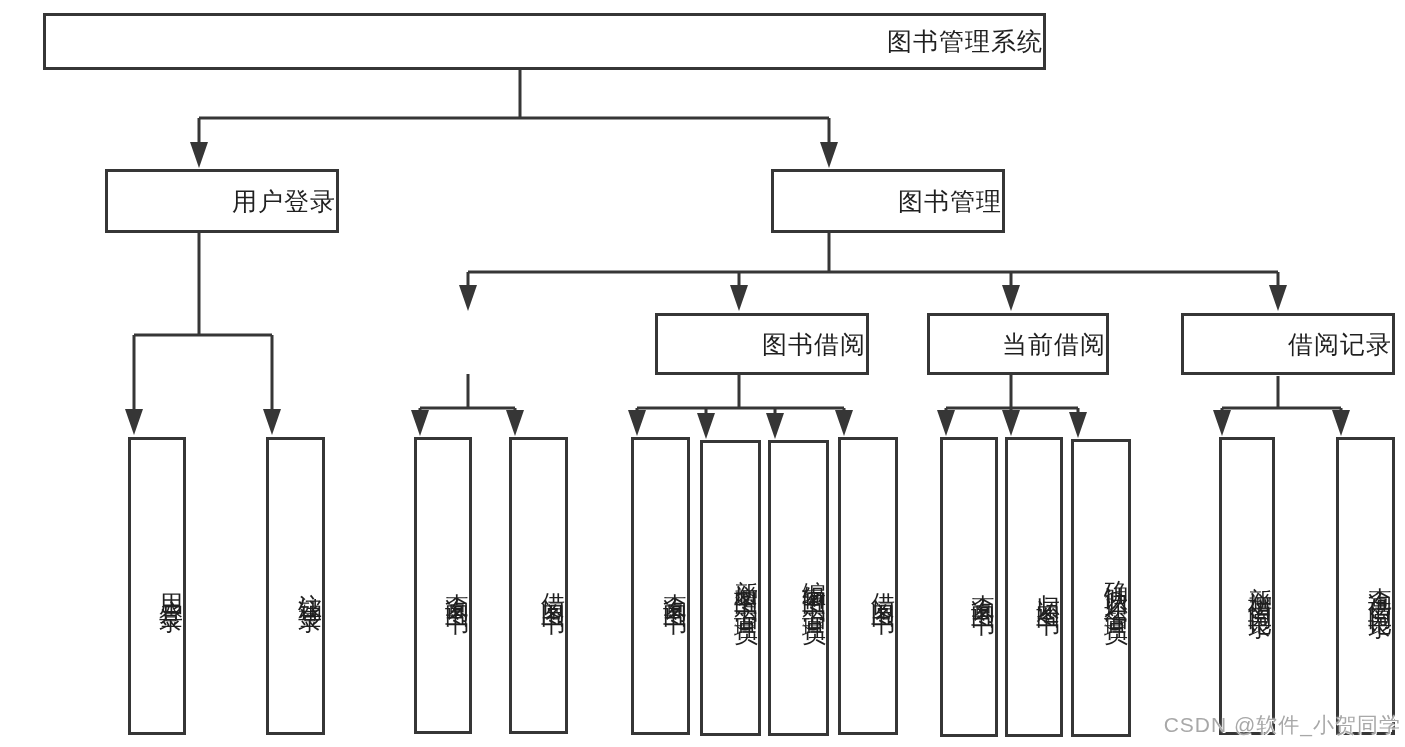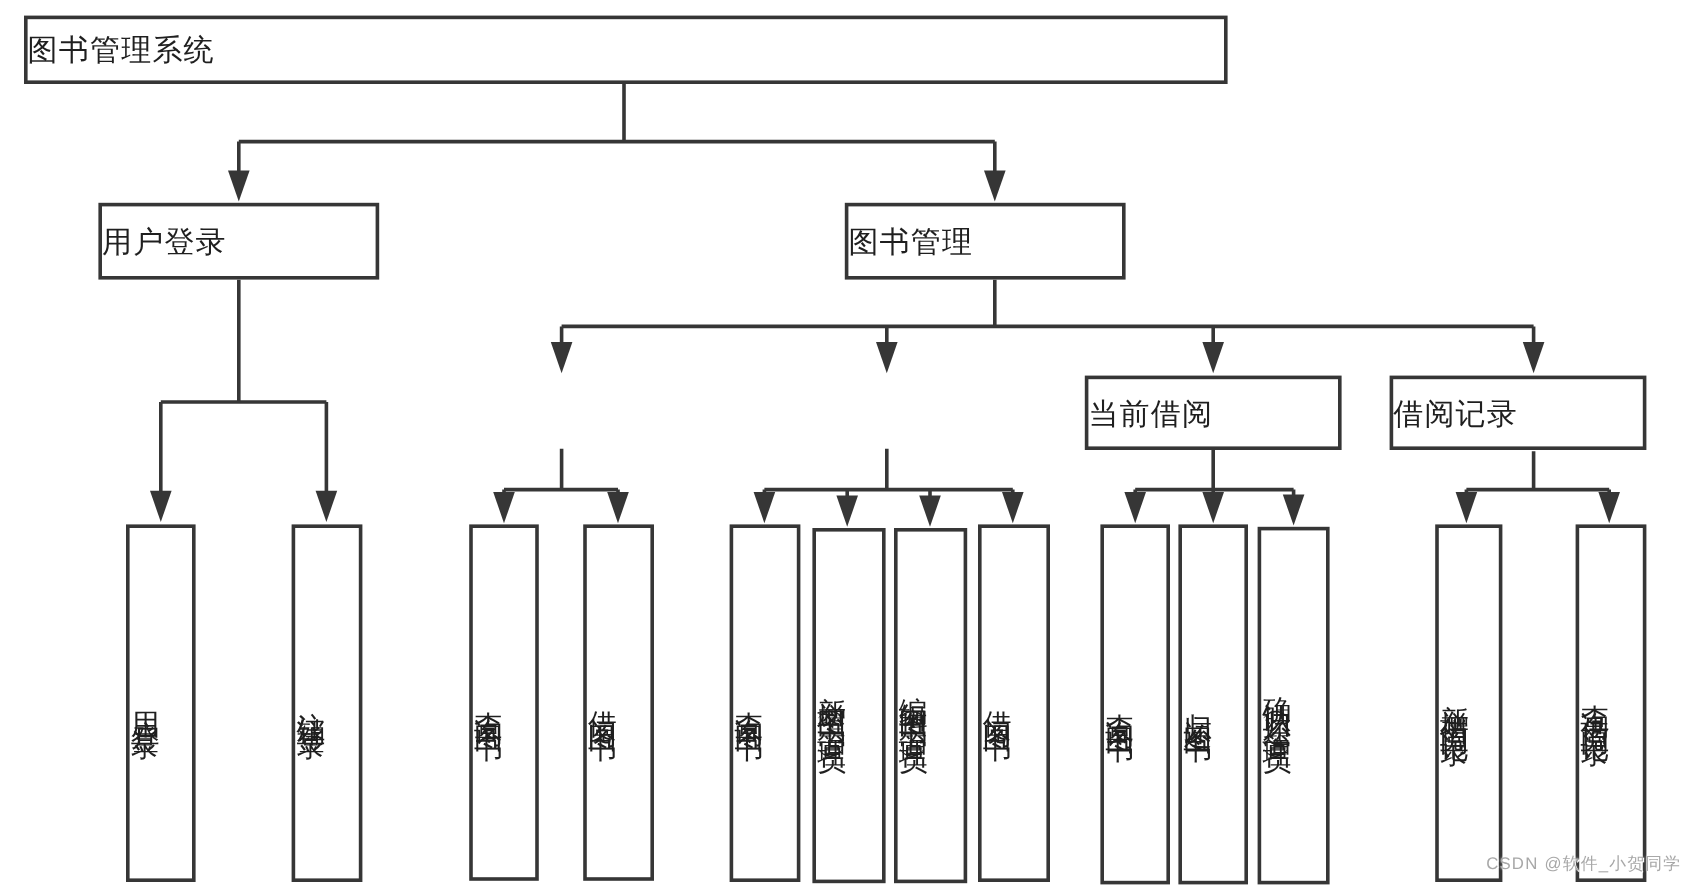--- a/index.html
+++ b/index.html
@@ -17,37 +17,38 @@
     overflow:hidden;
   }
   svg.connectors{position:absolute;left:0;top:0;}
   .connectors path{stroke:var(--line);stroke-width:3;fill:none;}
   .connectors polygon{fill:var(--line);stroke:none;}
   .box{
     position:absolute;
     box-sizing:border-box;
     border:3px solid var(--line);
     background:#fff;
-    display:flex;align-items:center;justify-content:flex-start;
+    display:flex;align-items:center;justify-content:flex-end;
     color:var(--text);
     font-size:25px;
     letter-spacing:1px;
     white-space:nowrap;
+    margin-left:23px;
   }
   .leaf{font-size:24px;}
   .leaf span{
     writing-mode:vertical-rl;
     letter-spacing:6px;
     line-height:1;
     white-space:normal;
   }
   .watermark{
     position:absolute;
     top:711px;right:4px;
-    font-size:14px;
+    font-size:21px;
     letter-spacing:1px;
     color:var(--wm);
     text-shadow:0 0 2px #fff,1px 1px 0 #fff;
     z-index:5;
   }
 </style>
 </head>
 <body>
 
 <div class="stage">
@@ -88,25 +89,28 @@
     <polygon points="1332,410 1350,410 1341,436"></polygon>
   </svg>
 
   <div class="box" style="left:20px;top:13px;width:1003px;height:57px">
     <span>图书管理系统</span>
   </div>
 
   <div class="box" style="left:82px;top:169px;width:234px;height:64px">
     <span>用户登录</span>
   </div>
-  <div class="box" style="left:704px;top:169px;width:234px;height:64px">
+  <div class="box" style="left:748px;top:169px;width:234px;height:64px">
     <span>图书管理</span>
   </div>
 
-  <div class="box" style="left:904px;top:313px;width:214px;height:62px">
+  <div class="box" style="left:632px;top:313px;width:214px;height:62px">
+    <span>图书借阅</span>
+  </div>
+  <div class="box" style="left:904px;top:313px;width:182px;height:62px">
     <span>当前借阅</span>
   </div>
   <div class="box" style="left:1158px;top:313px;width:214px;height:62px">
     <span>借阅记录</span>
   </div>
 
   <div class="box leaf" style="left:105px;top:437px;width:58px;height:298px">
     <span>用户登录</span>
   </div>
   <div class="box leaf" style="left:243px;top:437px;width:59px;height:298px">

